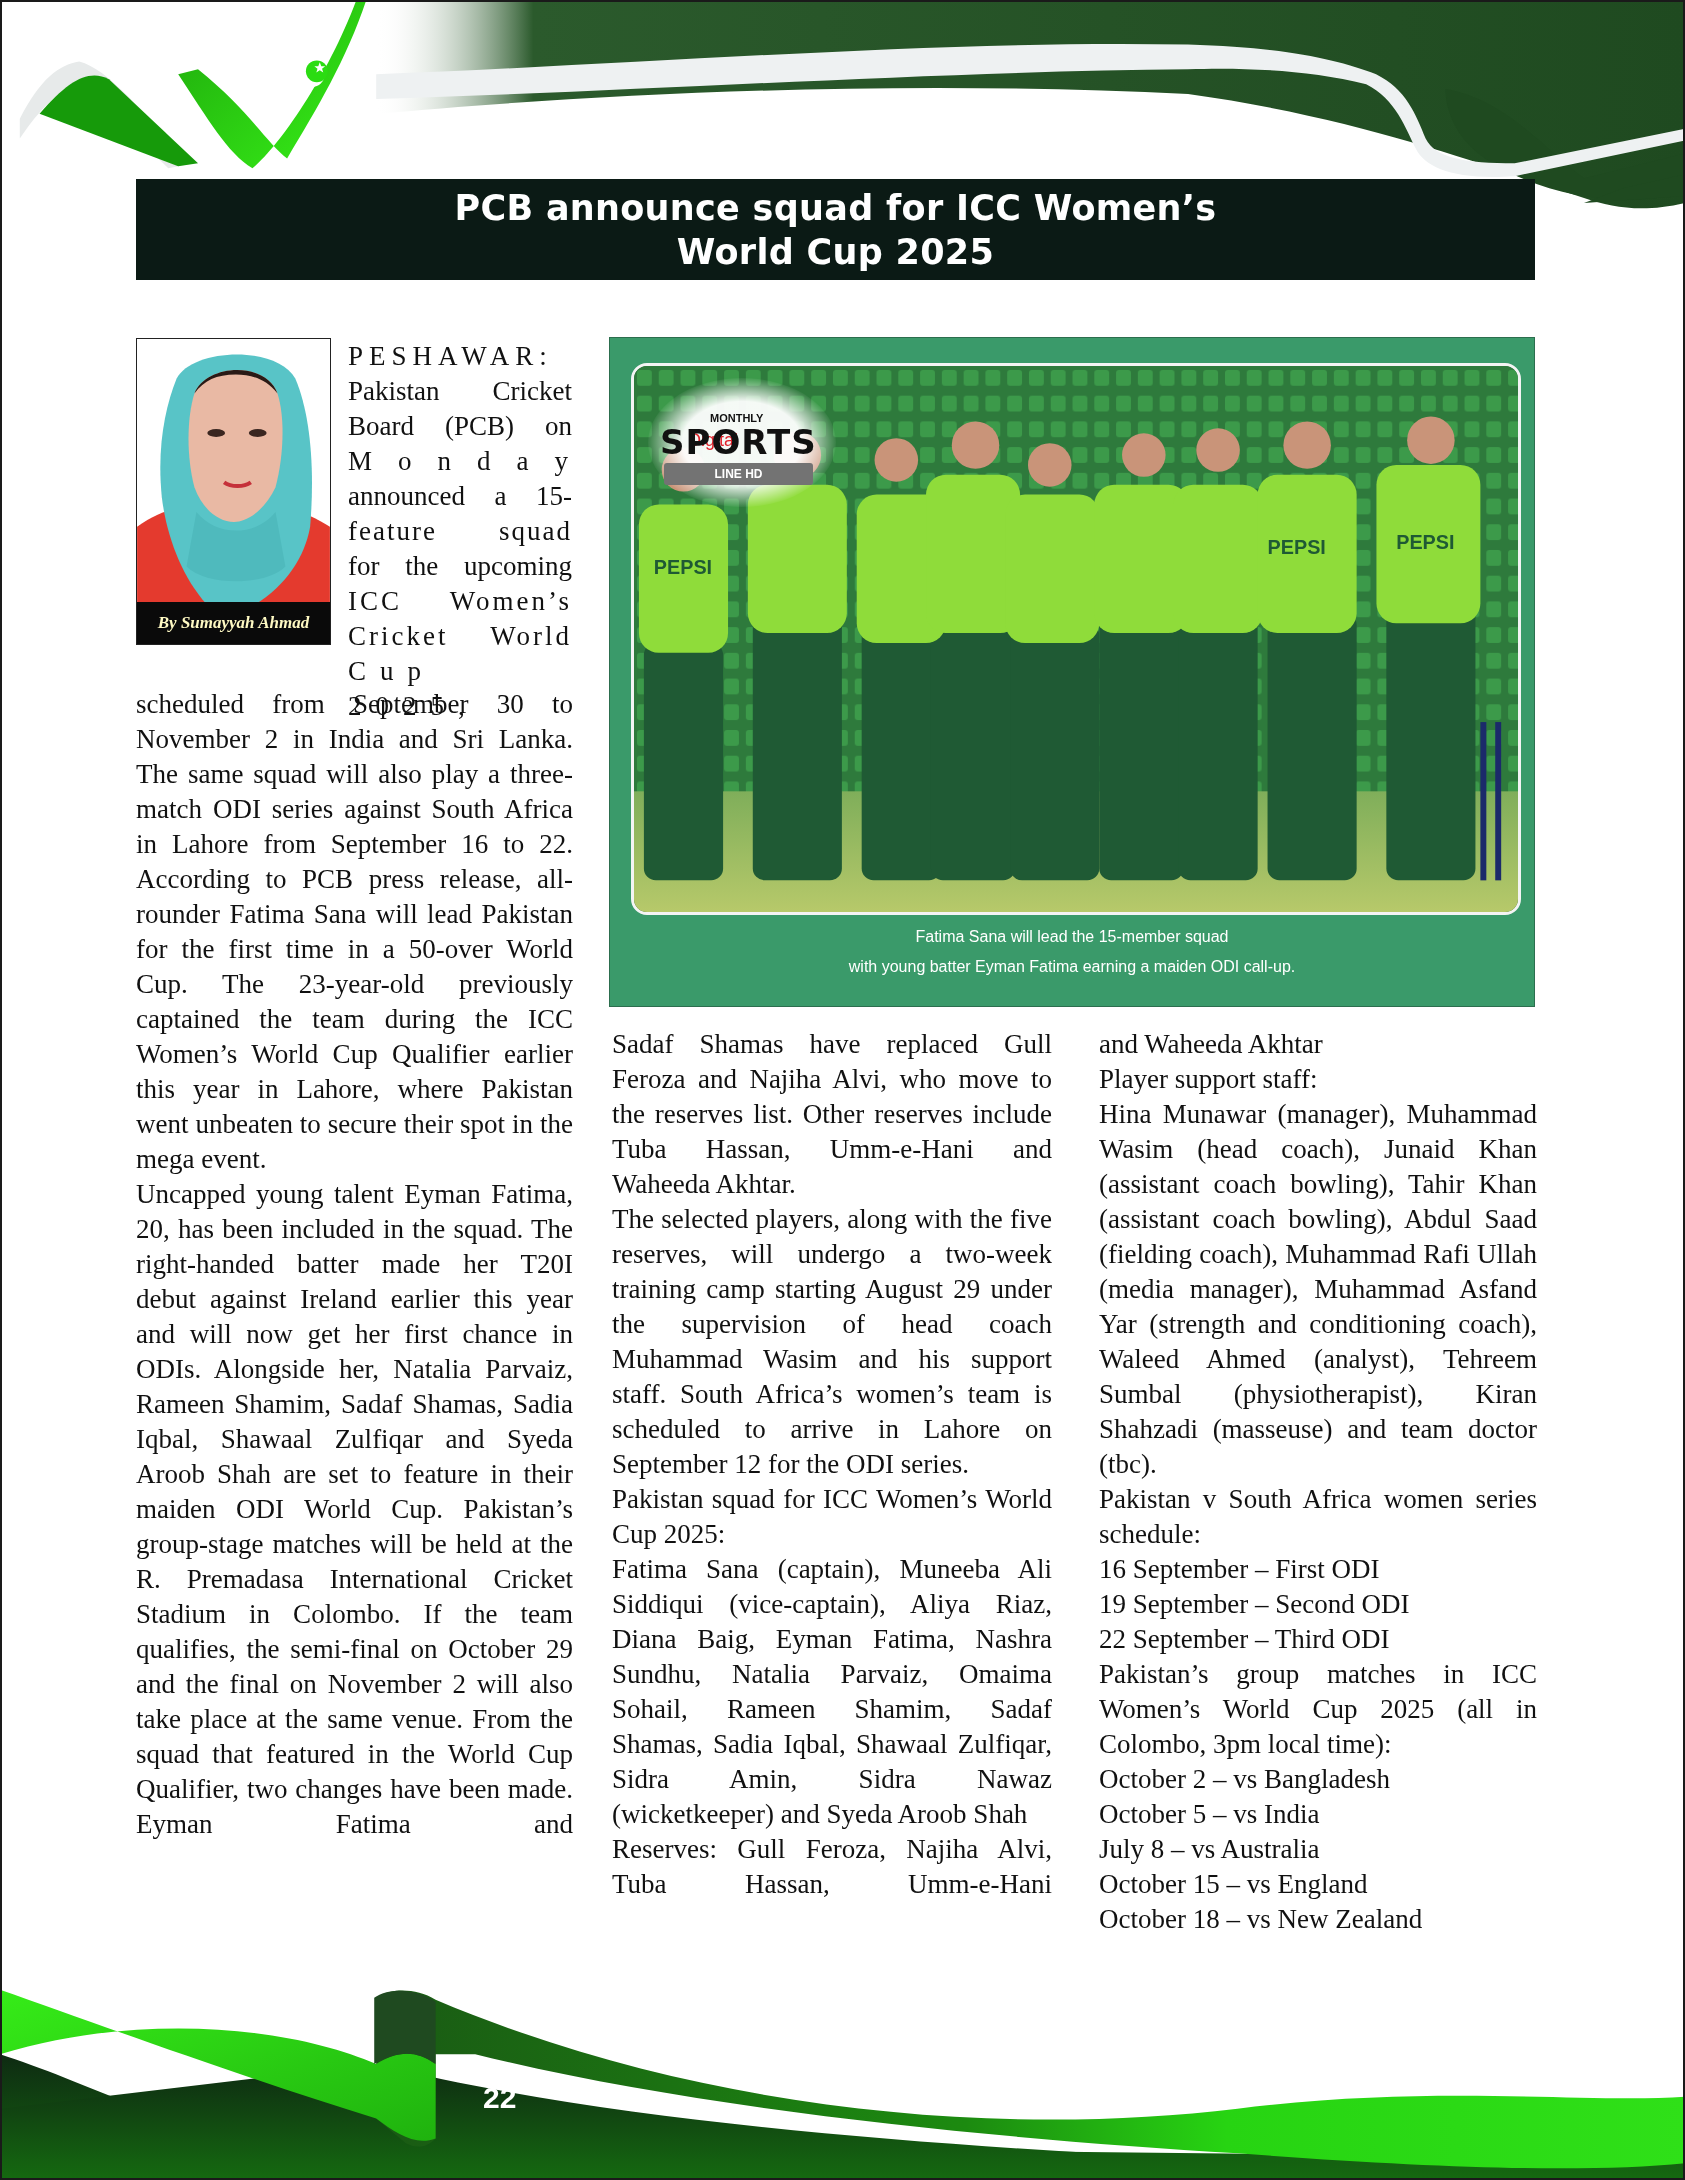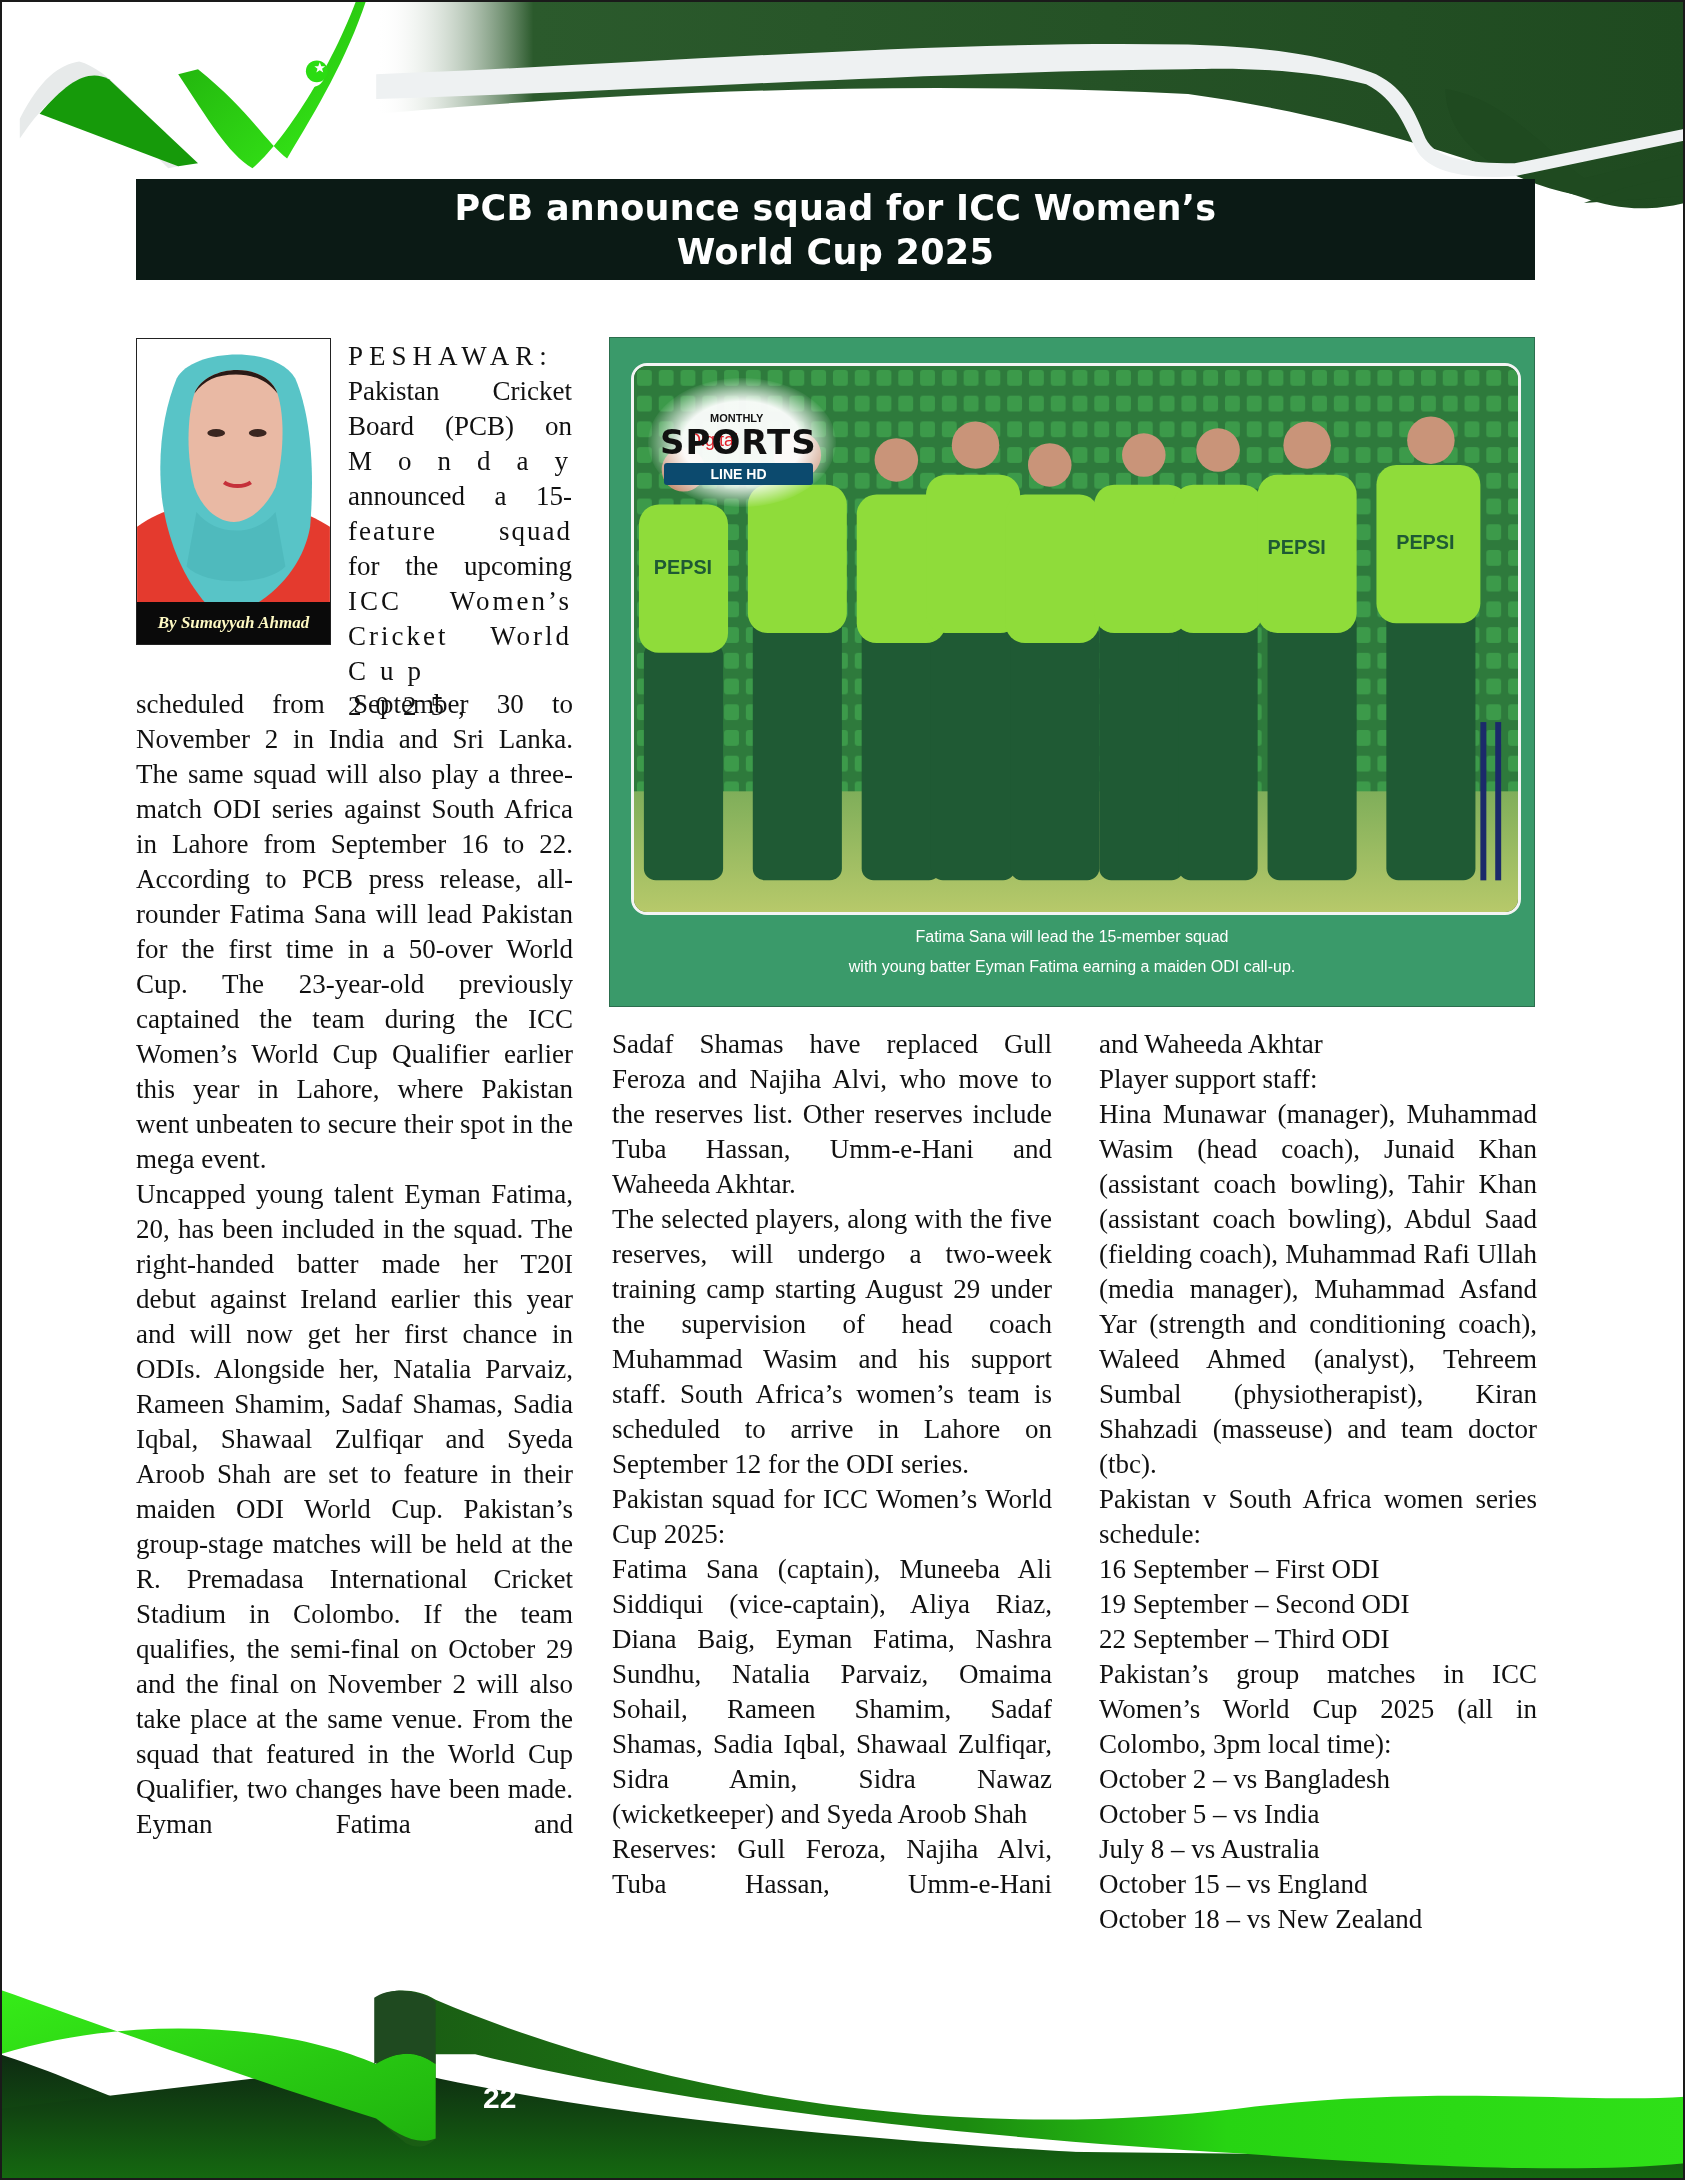--- a/index.html
+++ b/index.html
@@ -64,22 +64,22 @@
   }
   .photo svg { width: 100%; height: 100%; display: block; }
   .logo {
     position: absolute; left: 14px; top: 12px; width: 168px; height: 119px;
   }
   .logo .digital { position: absolute; left: 40px; top: 18px; color: #e0202a; font-family: "Liberation Sans", sans-serif; font-weight: normal; font-size: 18px; margin-top: 34px; }
   .logo .monthly { position: absolute; left: 18px; top: 34px; color: #111; font-family: "Liberation Sans", sans-serif; font-weight: bold; font-size: 11px; padding-left: 44px; }
   .logo .sports { position: absolute; left: 12px; top: 44px; color: #111; font-family: "DejaVu Sans", sans-serif; font-weight: bold; font-size: 34px; letter-spacing: 1px; line-height: 40px; }
   .logo .linehd {
     position: absolute; left: 16px; top: 85px; width: 149px; height: 22px; border-radius: 3px;
-    background: #0c4a6e; color: #fff; font-family: "Liberation Sans", sans-serif; font-weight: bold;
-    font-size: 14px; line-height: 22px; text-align: center;
+    background: #737373; color: #fff; font-family: "Liberation Sans", sans-serif; font-weight: bold;
+    font-size: 12px; line-height: 22px; text-align: center;
   }
   .logo-glow { position: absolute; left: 0; top: 0; width: 188px; height: 129px; border-radius: 50%;
     background: radial-gradient(ellipse at center, rgba(255,255,255,0.95) 45%, rgba(255,255,255,0) 72%); }
   .fig-cap {
     position: absolute; left: 0; top: 584px; width: 100%; text-align: center; color: #fff;
     font-family: "Liberation Sans", sans-serif; font-size: 16px; line-height: 30px;
   }
 
   
   .ftr-svg { position: absolute; left: 0; top: 1970px; width: 1685px; height: 210px; z-index: 1; }

